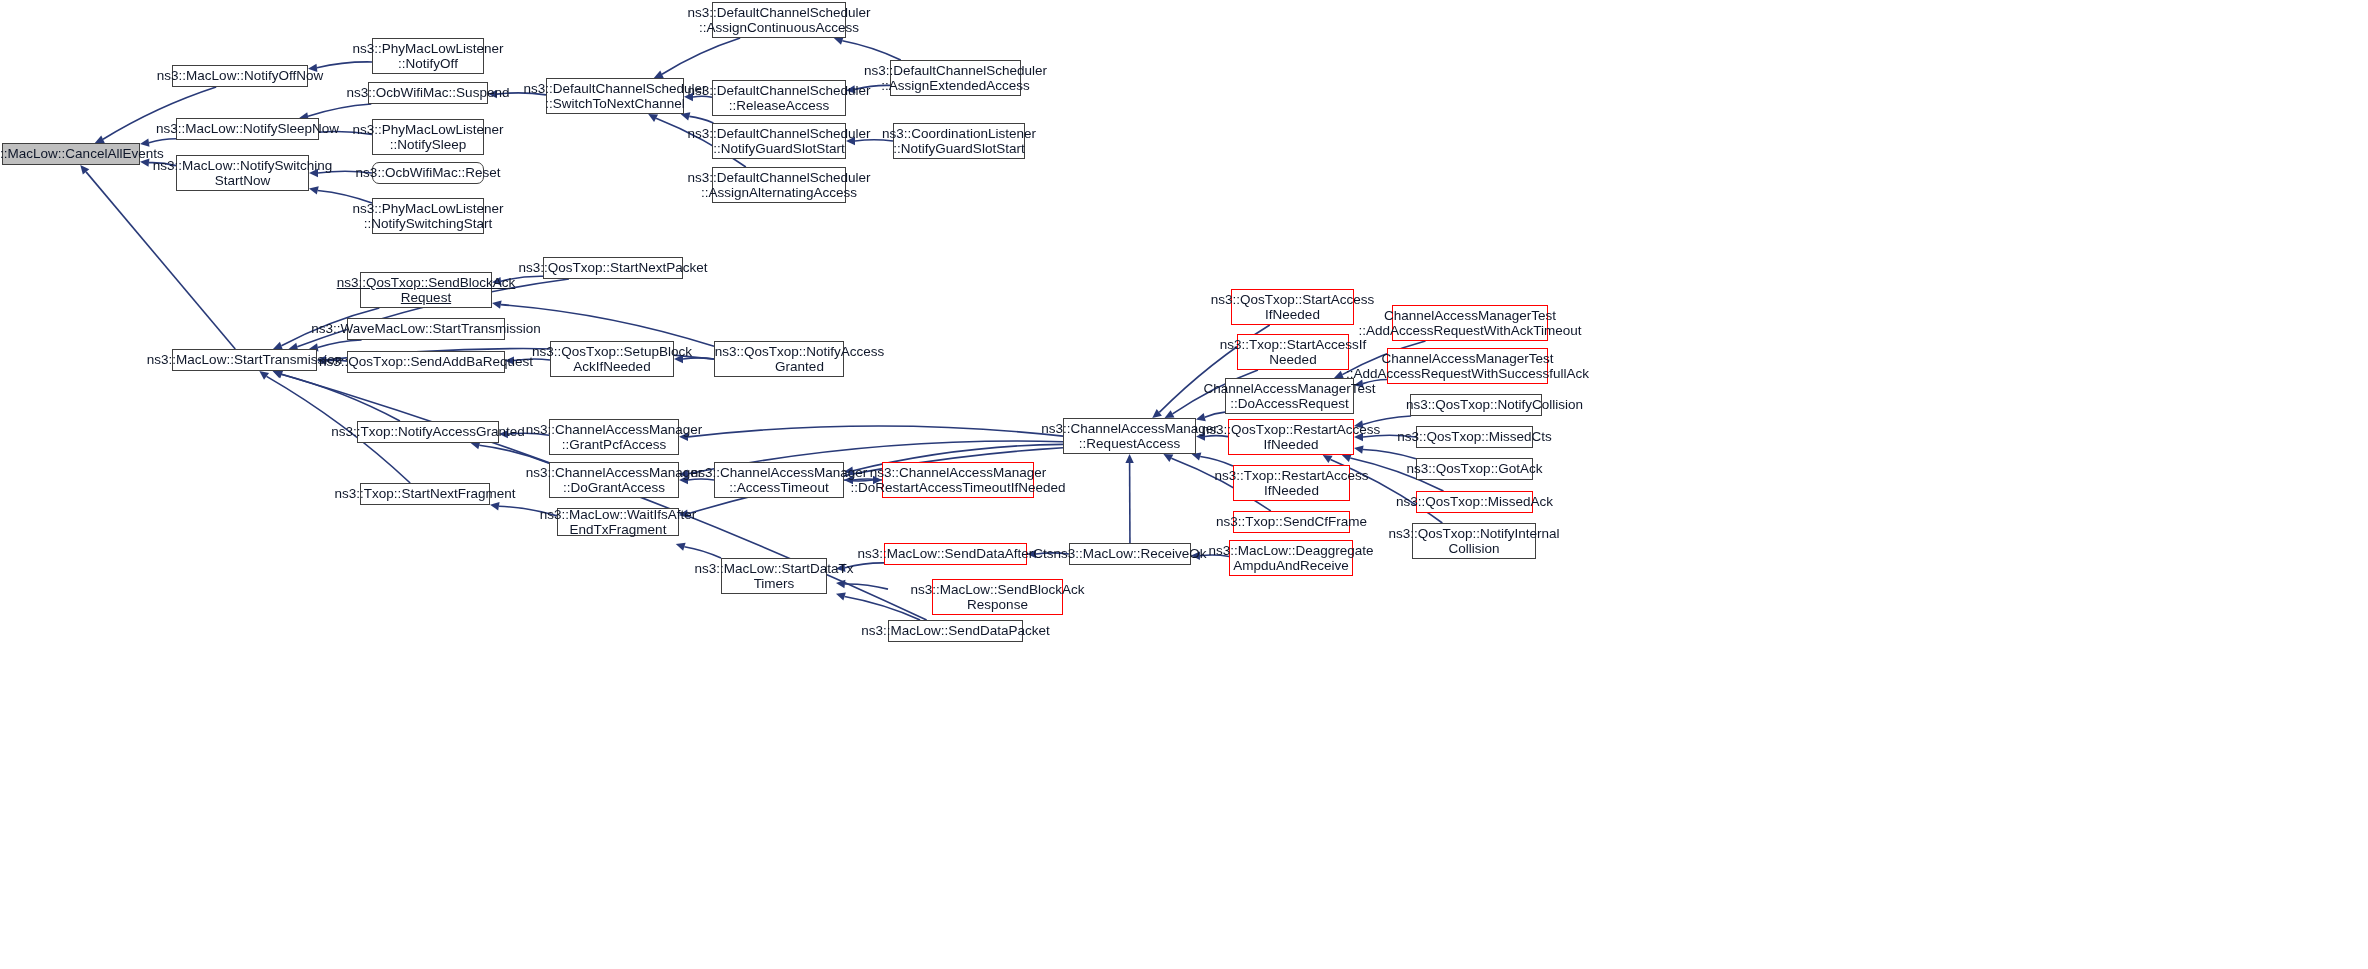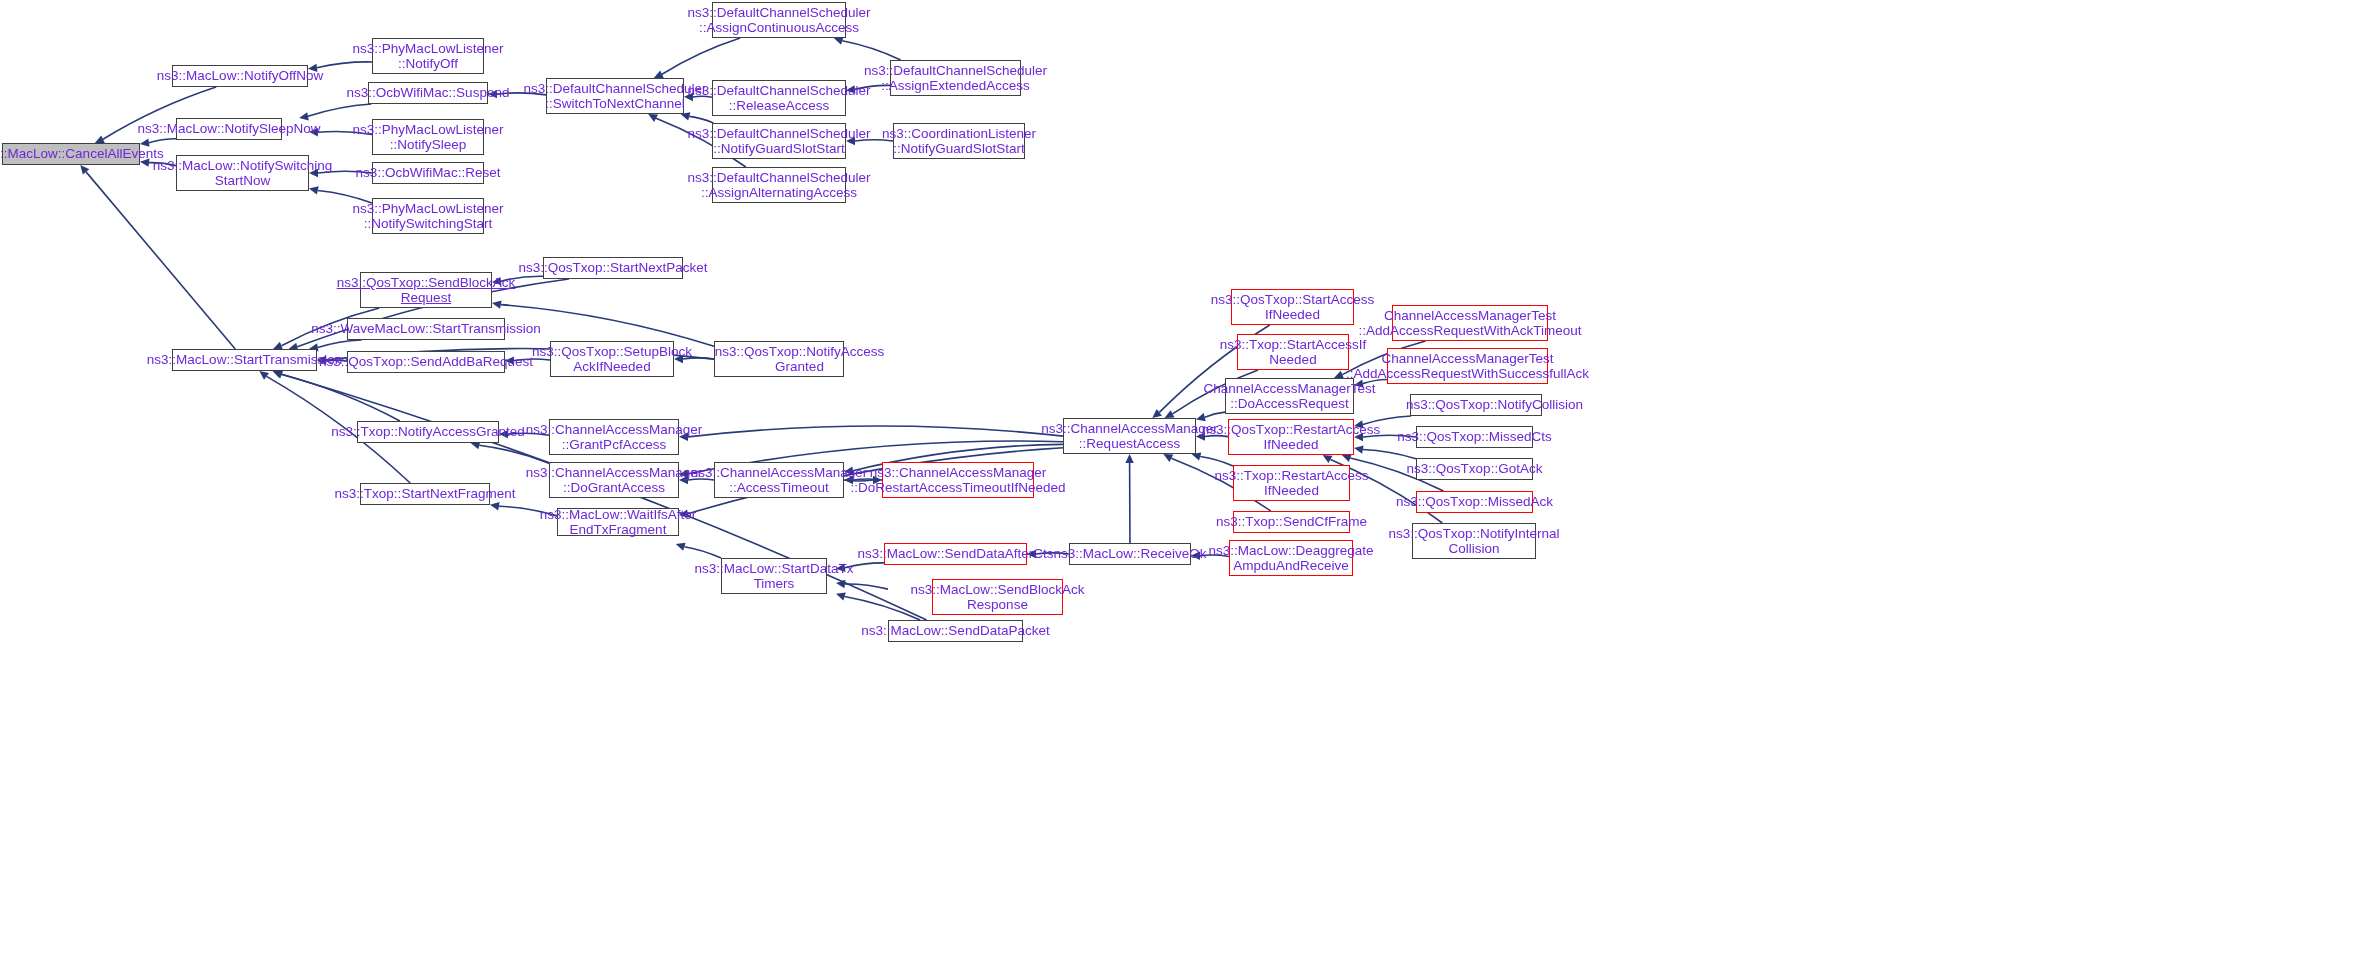--- a/index.html
+++ b/index.html
@@ -1,20 +1,20 @@
 <!DOCTYPE html>
 <html><head>
 <meta charset="utf-8">
 <style>
   html,body{margin:0;padding:0;background:#ffffff;}
   #stage{position:relative;width:2368px;height:969px;background:#ffffff;
          font-family:"Liberation Sans","DejaVu Sans",sans-serif;overflow:hidden;}
   .node{position:absolute;box-sizing:border-box;display:flex;align-items:center;
         justify-content:center;text-align:center;line-height:1.12;
-        font-size:13.5px;color:#6d28d9;background:#ffffff;border:1px solid #404040;
+        font-size:13.5px;color:#0f172a;background:#ffffff;border:1px solid #404040;
         padding:1px 3px;white-space:pre-line;}
   .node.gray{background:#bfbfbf;border:1px solid #404040;}
   .node.red{border:1px solid #ff0000;}
   svg.edges{position:absolute;left:0;top:0;width:2368px;height:969px;
             pointer-events:none;overflow:visible;}
   .edge{fill:none;stroke:#293a78;stroke-width:1.6;}
   .ahead{fill:#293a78;stroke:none;}
 </style>
 </head>
 <body>
@@ -136,29 +136,29 @@
       <path d="M 1416 458.7983651226158 Q 1390.0277572070918 450.75544484909807 1362.8661956130934 449.53252457558034" class="edge"></path>
       <polygon points="1354,447.9863760217984 1363.5877316048584,445.3949666228034 1362.1446596213284,453.6700825283573" class="ahead"></polygon>
       <path d="M 1443.446153846154 491 Q 1398.8525159637509 468.91283378300966 1350.2988780813478 458.00505218140387" class="edge"></path>
       <polygon points="1341.8153846153846,455 1351.7012357660028,454.0460885639544 1348.8965203966927,461.9640157988533" class="ahead"></polygon>
       <path d="M 1442.326923076923 523 Q 1390.1523457938497 484.6424480930159 1330.4977685107763 459.4468192629549" class="edge"></path>
       <polygon points="1322.673076923077,455 1332.5729508334884,455.7952965220285 1328.422586188064,463.09834200388127" class="ahead"></polygon>
     </svg>
   <div id="node-layer">
       <div class="node gray" style="left: 2px; top: 143px; width: 138px; height: 22px;">ns3::MacLow::CancelAllEvents</div>
       <div class="node" style="left: 172px; top: 65px; width: 136px; height: 22px;">ns3::MacLow::NotifyOffNow</div>
-      <div class="node" style="left: 176px; top: 118px; width: 106px; height: 22px;">ns3::MacLow::NotifySleepNow</div>
+      <div class="node" style="left: 176px; top: 118px; width: 143px; height: 22px;">ns3::MacLow::NotifySleepNow</div>
       <div class="node" style="left: 176px; top: 155px; width: 133px; height: 36px;">ns3::MacLow::NotifySwitching
 StartNow</div>
       <div class="node" style="left: 372px; top: 38px; width: 112px; height: 36px;">ns3::PhyMacLowListener
 ::NotifyOff</div>
       <div class="node" style="left: 368px; top: 82px; width: 120px; height: 22px;">ns3::OcbWifiMac::Suspend</div>
       <div class="node" style="left: 372px; top: 119px; width: 112px; height: 36px;">ns3::PhyMacLowListener
 ::NotifySleep</div>
-      <div class="node" style="left: 372px; top: 162px; width: 112px; height: 22px;">ns3::OcbWifiMac::Reset</div>
+      <div class="node" style="left: 372px; top: 162px; width: 112px; height: 22px; border-radius: 7px;">ns3::OcbWifiMac::Reset</div>
       <div class="node" style="left: 372px; top: 198px; width: 112px; height: 36px;">ns3::PhyMacLowListener
 ::NotifySwitchingStart</div>
       <div class="node" style="left: 546px; top: 78px; width: 138px; height: 36px;">ns3::DefaultChannelScheduler
 ::SwitchToNextChannel</div>
       <div class="node" style="left: 712px; top: 2px; width: 134px; height: 36px;">ns3::DefaultChannelScheduler
 ::AssignContinuousAccess</div>
       <div class="node" style="left: 712px; top: 80px; width: 134px; height: 36px;">ns3::DefaultChannelScheduler
 ::ReleaseAccess</div>
       <div class="node" style="left: 712px; top: 123px; width: 134px; height: 36px;">ns3::DefaultChannelScheduler
 ::NotifyGuardSlotStart</div>

